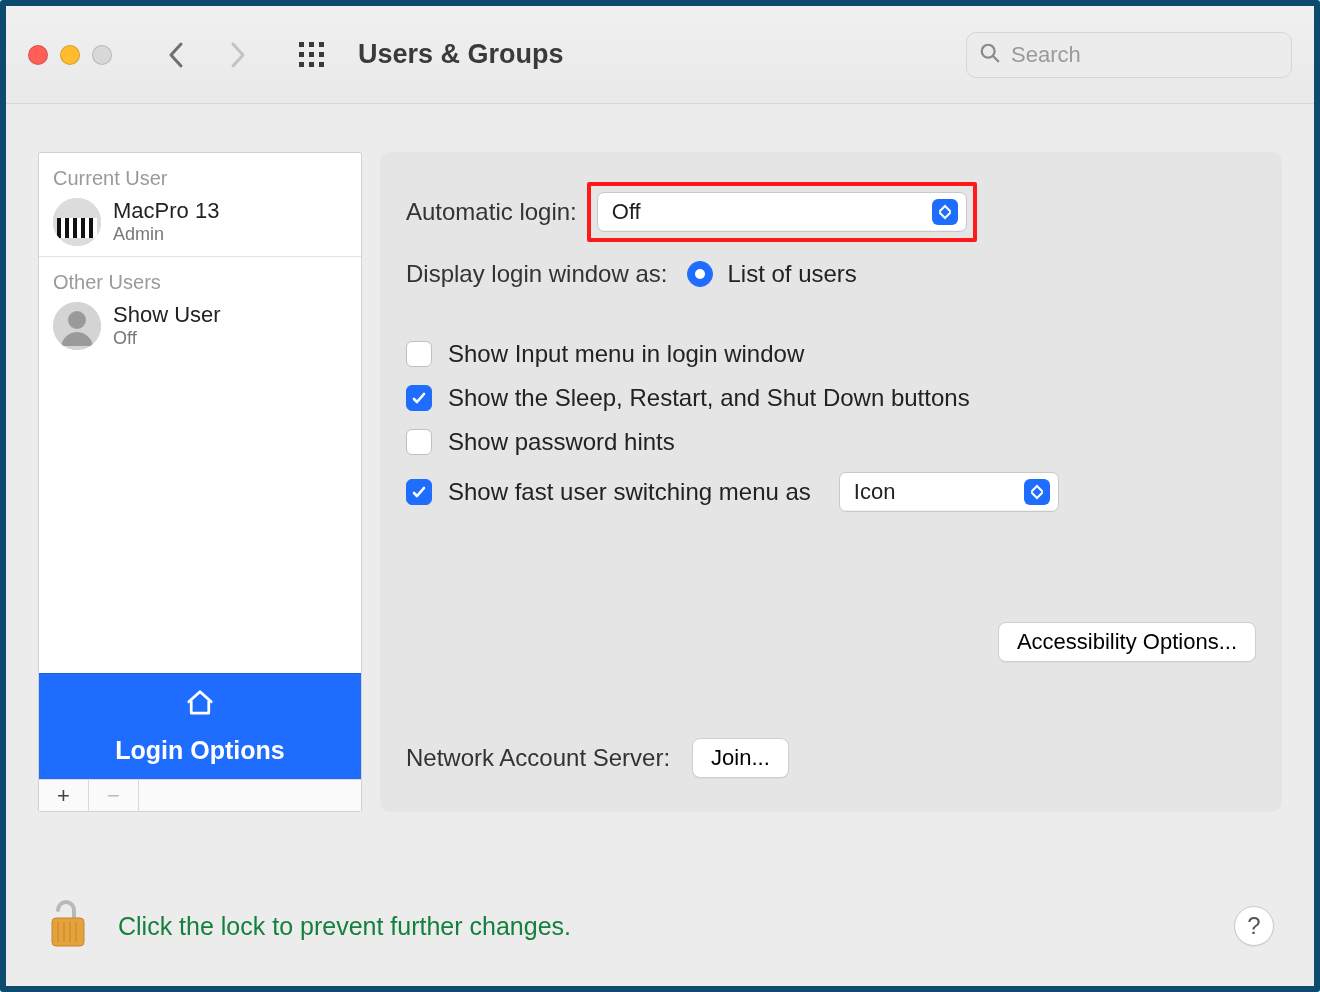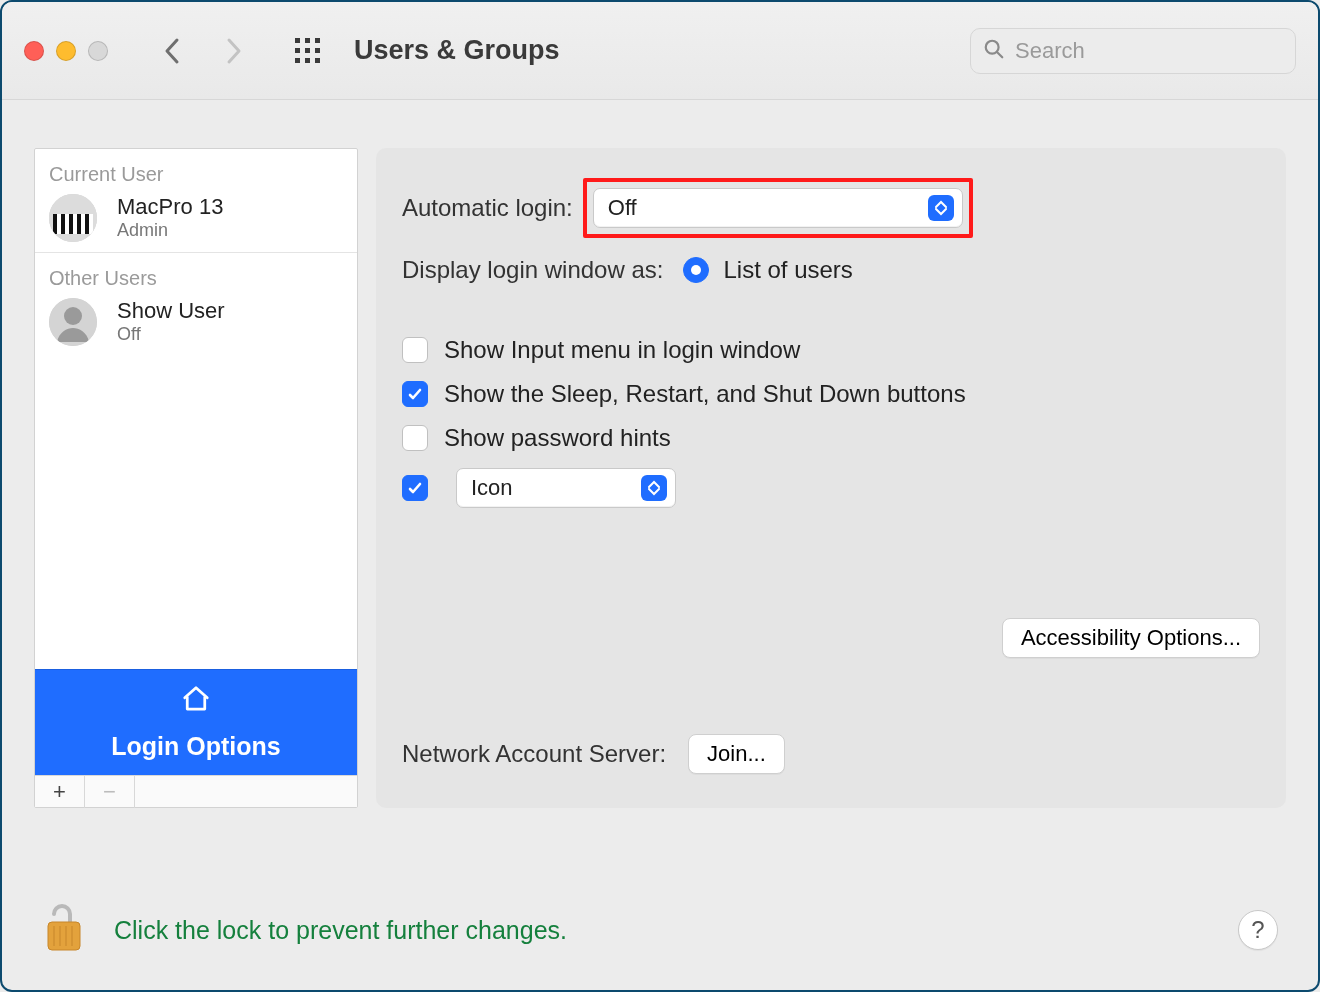--- a/index.html
+++ b/index.html
@@ -1,17 +1,17 @@
 <!DOCTYPE html>
 <html><head>
 <meta charset="utf-8">
 <style>
   * { box-sizing: border-box; margin: 0; padding: 0; }
   html, body { width: 1320px; height: 992px; font-family: -apple-system, "Helvetica Neue", Helvetica, Arial, sans-serif; background: #ececec; color: #222; }
-  .window { width: 1320px; height: 992px; background: #ececec; border: 2px solid #0c4a6e; border-radius: 12px; overflow: hidden; display: flex; flex-direction: column; }
+  .window { width: 1320px; height: 992px; background: #ececec; border: 6px solid #0c4a6e; border-radius: 3px; overflow: hidden; display: flex; flex-direction: column; }
   
   .titlebar { height: 98px; display: flex; align-items: center; padding: 0 22px; gap: 10px; border-bottom: 1px solid #d7d7d7; background: linear-gradient(#f0f0f0,#e9e9e9); }
   .traffic { display: flex; gap: 12px; margin-right: 40px; }
   .tl { width: 20px; height: 20px; border-radius: 50%; border: 1px solid rgba(0,0,0,.15); }
   .tl.red { background: #ff5f57; }
   .tl.yellow { background: #febc2e; }
   .tl.gray { background: #d8d8d8; }
   .nav { display: flex; gap: 30px; margin-right: 30px; }
   .navbtn { width: 30px; height: 40px; display: flex; align-items: center; justify-content: center; color: #7a7a7a; }
   .gridbtn { width: 40px; height: 40px; display: flex; align-items: center; justify-content: center; margin-right: 16px; }
@@ -19,21 +19,21 @@
   .title { font-size: 27px; font-weight: 700; color: #3a3a3a; flex: 0 0 auto; }
   .spacer { flex: 1; }
   .search { width: 326px; height: 46px; border: 1px solid #d6d6d6; border-radius: 10px; background: #ececec; display: flex; align-items: center; padding: 0 12px; gap: 10px; }
   .search svg { stroke: #8a8a8a; }
   .search input { border: none; outline: none; background: transparent; font-size: 22px; color: #777; width: 100%; }
   .search input::placeholder { color: #9a9a9a; }
   
   .content { flex: 1; display: flex; padding: 48px 32px 0 32px; gap: 18px; }
   .sidebar { width: 324px; border: 1px solid #d2d2d2; border-radius: 2px; background: #fff; display: flex; flex-direction: column; height: 660px; }
   .section-label { font-size: 20px; color: #9a9a9a; padding: 14px 14px 2px 14px; }
-  .user-row { display: flex; align-items: center; gap: 20px; padding: 6px 14px 10px 14px; }
+  .user-row { display: flex; align-items: center; gap: 12px; padding: 6px 14px 10px 14px; }
   .avatar { width: 48px; height: 48px; border-radius: 50%; background: #d0d0d0; display:flex; align-items:center; justify-content:center; overflow:hidden; }
   .user-name { font-size: 22px; color: #222; line-height: 1.1; }
   .user-sub { font-size: 18px; color: #777; }
   .divider { height: 1px; background: #e4e4e4; }
   .login-options { margin-top: auto; background: #1f6dff; color: #fff; display: flex; align-items: center; gap: 12px; padding: 14px 16px; font-size: 25px; font-weight: 600; border-top: 1px solid #1a5fe0; flex-direction: column; }
   .sidebar-bottom { height: 32px; border-top: 1px solid #d8d8d8; display: flex; background: #fafafa; }
   .toolbtn { width: 50px; height: 32px; display:flex; align-items:center; justify-content:center; border-right:1px solid #d8d8d8; font-size: 22px; color:#444; }
   .toolbtn.disabled { color: #bcbcbc; }
   .pane { flex: 1; background: #e5e5e5; border-radius: 10px; padding: 30px 26px 26px 26px; height: 660px; position: relative; }
   .row { display: flex; align-items: center; margin-bottom: 18px; }
@@ -218,20 +218,21 @@
       <div class="chk-row">
         <span class="chk"></span>
         <span>Show password hints</span>
       </div>
       <div class="chk-row" style="gap:16px;">
         <span class="chk checked">
             <svg width="16" height="16" viewBox="0 0 16 16" fill="none">
               <path d="M3 9l3 3 7-8" stroke="#fff" stroke-width="2.6" stroke-linecap="round" stroke-linejoin="round"></path>
             </svg>
           </span>
+        <span>Show fast user switching menu as</span>
         <span class="popup" style="width:220px; margin-left:12px;">
           <span class="pval">Icon</span>
           <span class="stepper">
             <svg width="12" height="8" viewBox="0 0 12 8">
                 <path d="M1 7 L6 2 L11 7" stroke="#fff" stroke-width="2" fill="none" stroke-linecap="round"></path>
               </svg>
             <svg width="12" height="8" viewBox="0 0 12 8">
                 <path d="M1 1 L6 6 L11 1" stroke="#fff" stroke-width="2" fill="none" stroke-linecap="round"></path>
               </svg>
           </span>

